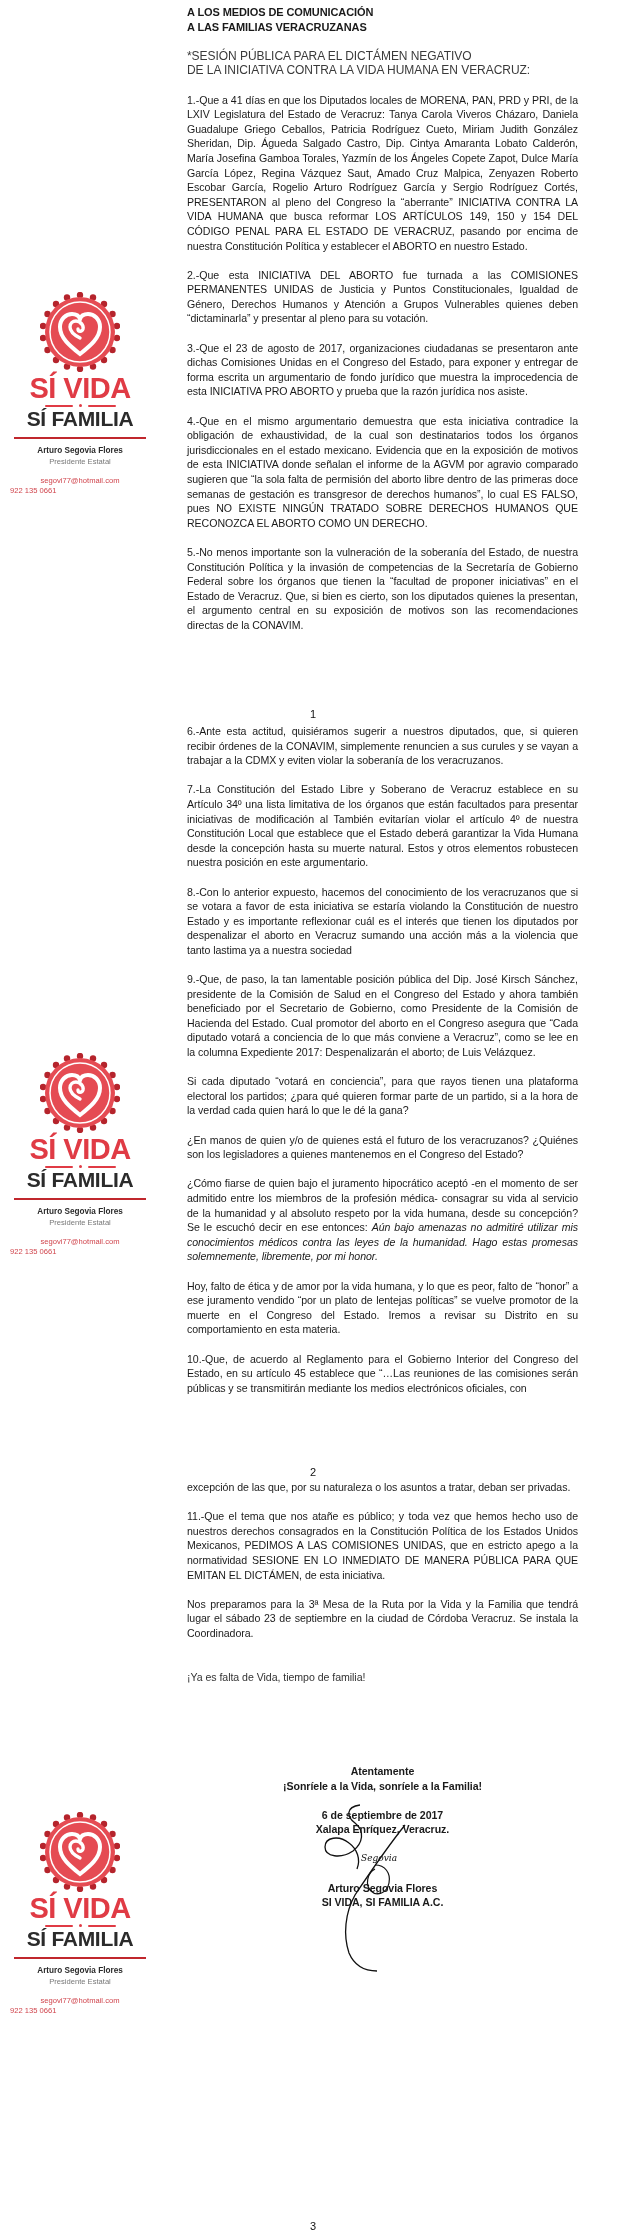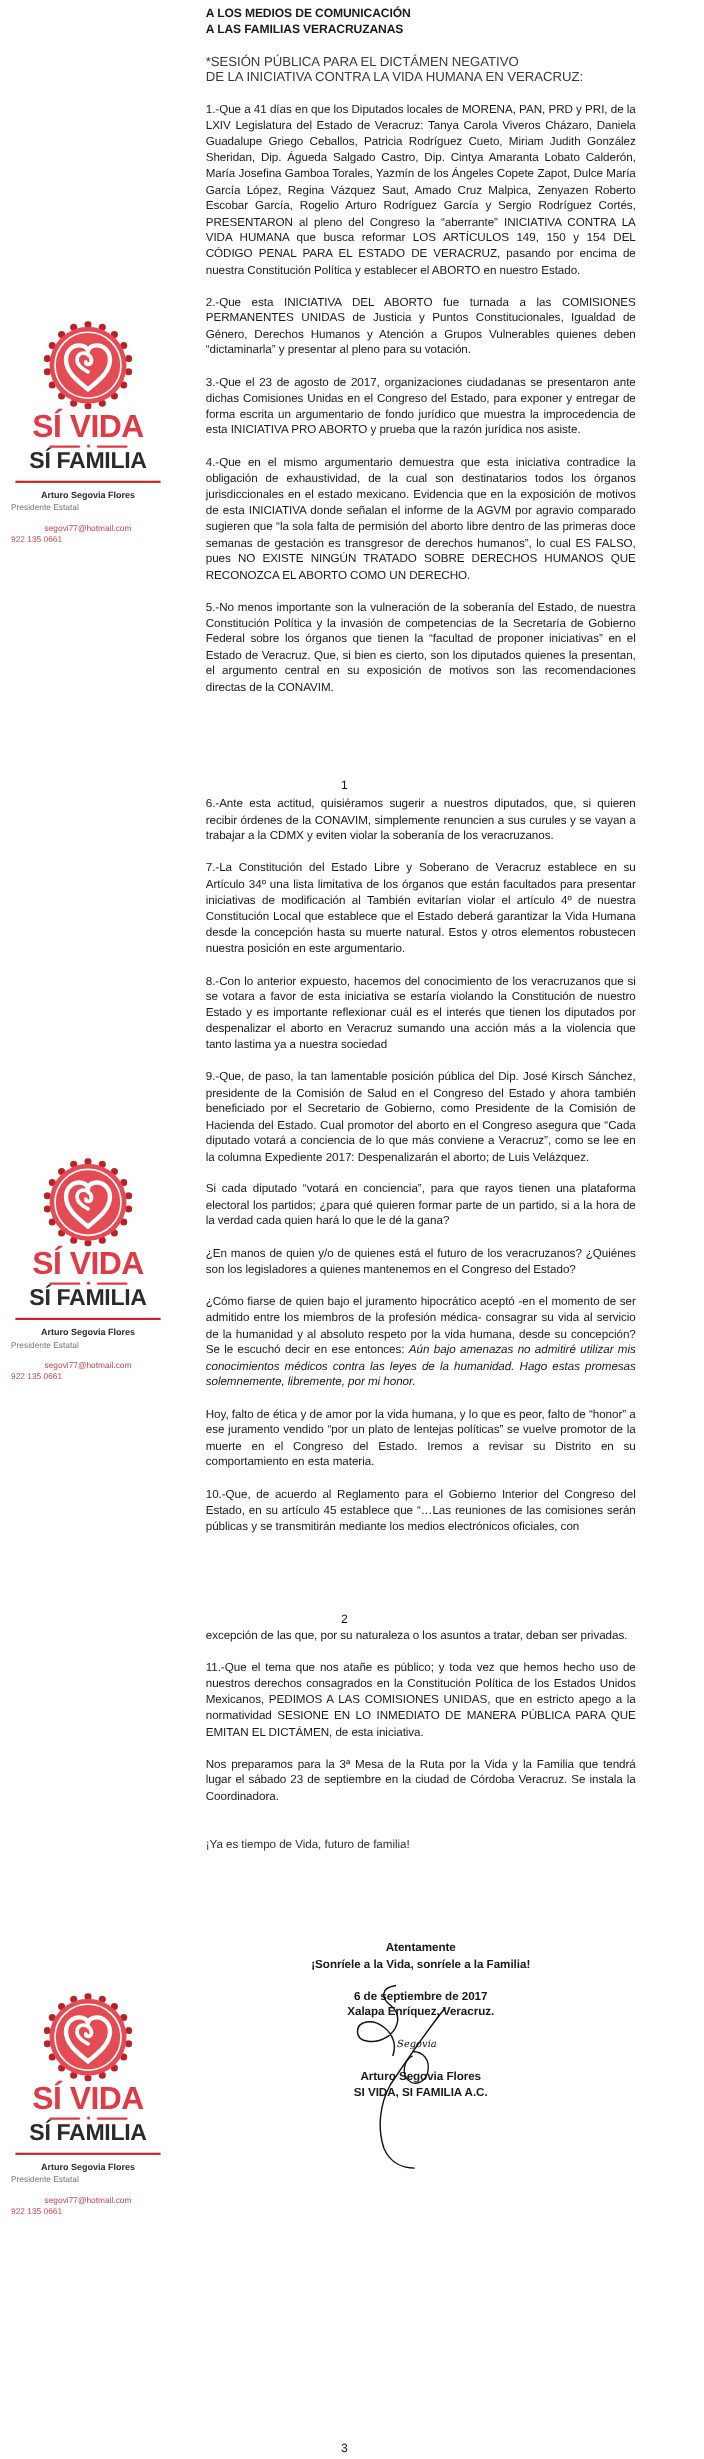--- a/index.html
+++ b/index.html
@@ -18,21 +18,21 @@
   
   .logo { position: absolute; left: 10px; width: 140px; }
   .logo .emblem { position: relative; width: 80px; height: 80px; margin: 0 auto; }
   .logo .brand1 { text-align: center; color: #e03b45; font-weight: bold; font-size: 29px; line-height: 30px; letter-spacing: -0.5px; margin-top: 1px; }
   .logo .dashes { display: flex; justify-content: center; align-items: center; gap: 6px; margin-top: 1px; }
   .logo .dash { width: 28px; height: 2px; background: #e03b45; border-radius: 2px; }
   .logo .dot { width: 3px; height: 3px; background: #e03b45; border-radius: 50%; }
   .logo .brand2 { text-align: center; color: #2b2b2b; font-weight: bold; font-size: 21px; line-height: 24px; letter-spacing: -0.3px; }
   .logo .rule { height: 2px; background: #c0272d; margin: 6px 4px 6px 4px; }
   .logo .name { text-align: center; font-size: 8.2px; font-weight: bold; color: #2b2b2b; line-height: 11px; }
-  .logo .role { text-align: left; font-size: 7.6px; color: #777; line-height: 11px; }
+  .logo .role { text-align: center; font-size: 7.6px; color: #777; line-height: 11px; }
   .logo .email { text-align: center; font-size: 7.6px; color: #d0444c; line-height: 10px; margin-top: 9px; }
   .logo .phone { font-size: 7.6px; color: #d0444c; line-height: 10px; }
 
   .sig-svg { position: absolute; left: 305px; top: 1795px; }
 </style>
 </head>
 <body>
 
 <div class="logo" style="top:292px;">
   <div class="emblem">
@@ -206,21 +206,21 @@
 <div class="pnum" style="top:1466px;">2</div>
 
 <div class="col" style="top:1480px;">
   <p>excepción de las que, por su naturaleza o los asuntos a tratar, deban ser privadas.</p>
   <p style="height:14.6px"></p>
   <p>11.-Que el tema que nos atañe es público; y toda vez que hemos hecho uso de nuestros derechos consagrados en la Constitución Política de los Estados Unidos Mexicanos, PEDIMOS A LAS COMISIONES UNIDAS, que en estricto apego a la normatividad SESIONE EN LO INMEDIATO DE MANERA PÚBLICA PARA QUE EMITAN EL DICTÁMEN, de esta iniciativa.</p>
   <p style="height:14.6px"></p>
   <p>Nos preparamos para la 3ª Mesa de la Ruta por la Vida y la Familia que tendrá lugar el sábado 23 de septiembre en la ciudad de Córdoba Veracruz. Se instala la Coordinadora.</p>
   <p style="height:14.6px"></p>
   <p style="height:14.6px"></p>
-  <p style="color:#333;">¡Ya es tiempo de Vida, futuro de familia!</p>
+  <p style="color:#333;">¡Ya es falta de Vida, tiempo de familia!</p>
 </div>
 
 <div class="col center bold" style="top:1764px; text-align:center;">
   <p>Atentamente</p>
   <p>¡Sonríele a la Vida, sonríele a la Familia!</p>
   <p style="height:14.6px"></p>
   <p>6 de septiembre de 2017</p>
   <p>Xalapa Enríquez, Veracruz.</p>
   <p style="height:14.6px"></p>
   <p style="height:14.6px"></p>

